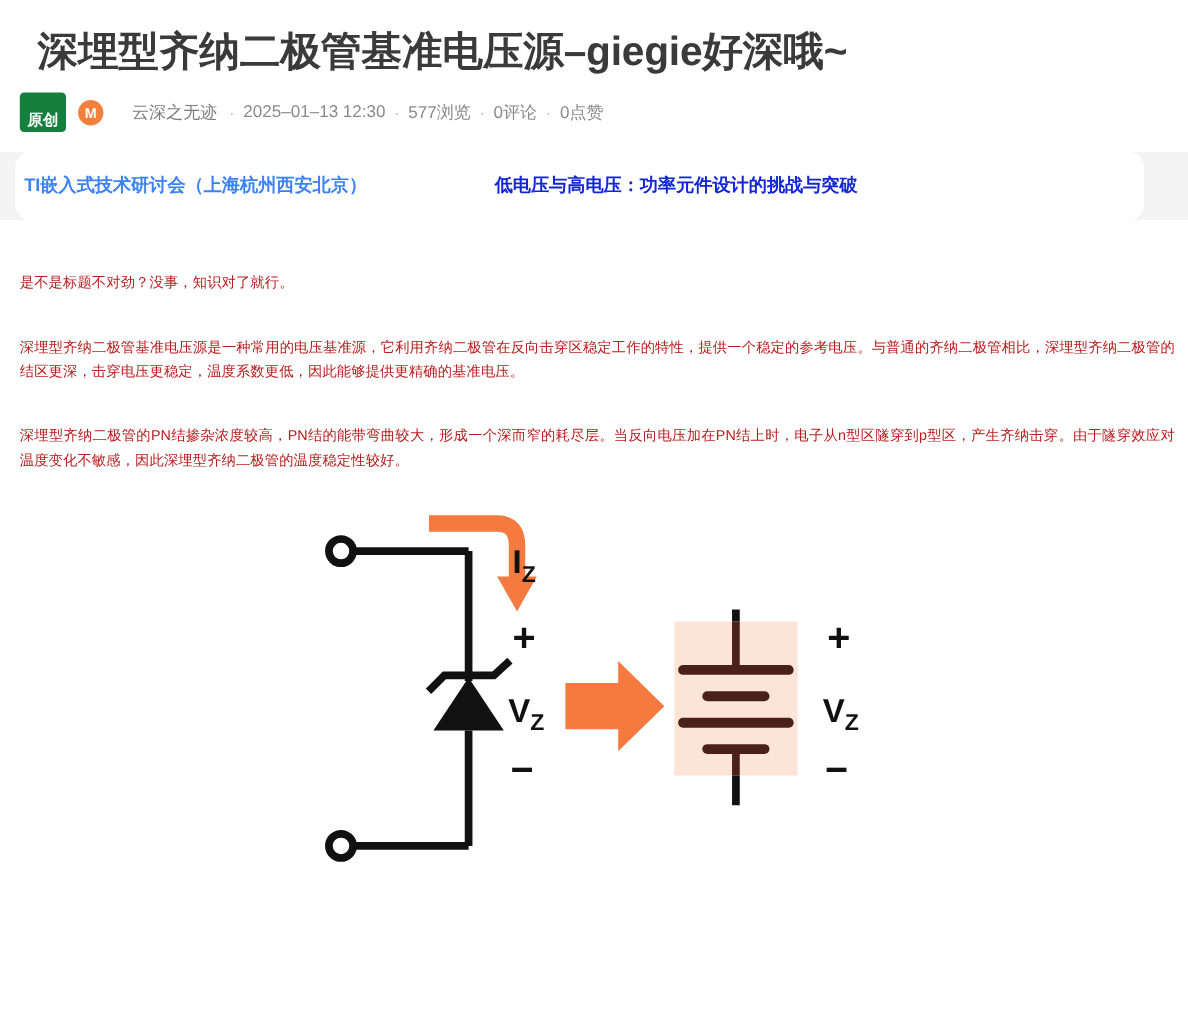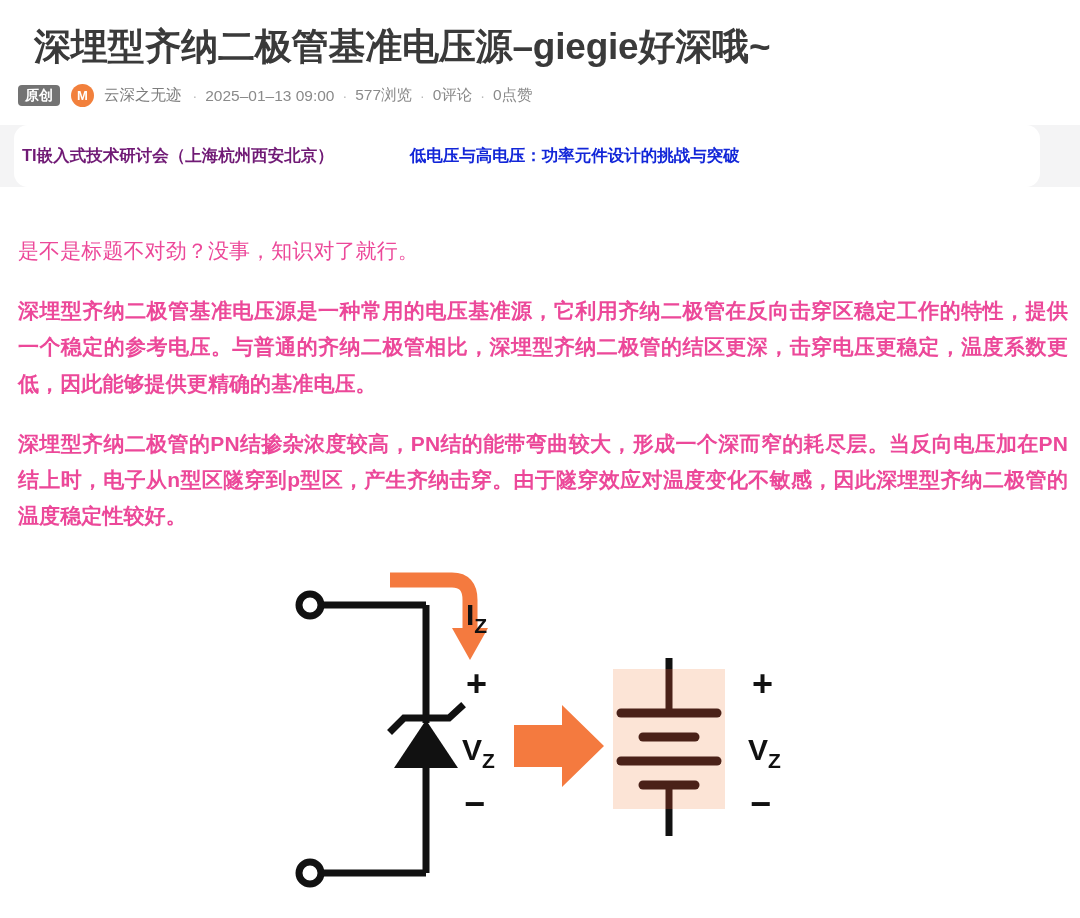--- a/index.html
+++ b/index.html
@@ -32,44 +32,44 @@
 
   
   .meta-row {
     display: flex;
     align-items: center;
     padding: 14px 0 0 18px;
     font-size: 15.5px;
     color: #8a8a8a;
   }
   .badge-original {
-    background: #737373;
+    background: #15803d;
     color: #ffffff;
     font-size: 14px;
     font-weight: bold;
     border-radius: 4px;
-    padding: 3px 7px 4px 7px;
+    padding: 18px 7px 4px 7px;
     line-height: 1;
     margin-right: 11px;
   }
   .avatar {
     width: 23px;
     height: 23px;
     border-radius: 50%;
     background: #f2803c;
     color: #fff;
     font-size: 13px;
     font-weight: bold;
     display: flex;
     align-items: center;
     justify-content: center;
     margin-right: 10px;
     flex: 0 0 auto;
   }
-  .meta-author { color: #7d7d7d; margin-right: 3px; }
+  .meta-author { color: #7d7d7d; margin-right: 3px; margin-left: 16px; }
   .meta-sep { color: #b9b9b9; margin: 0 8px; font-size: 14px; }
   .meta-item { color: #8a8a8a; }
 
   
   .ad-band {
     margin-top: 18px;
     background: #f4f4f5;
     padding: 0;
     height: 62px;
     position: relative;
@@ -84,37 +84,37 @@
     border-radius: 14px;
     display: flex;
     align-items: center;
   }
   .ad-link {
     font-size: 16.5px;
     font-weight: bold;
     text-decoration: none;
     white-space: nowrap;
   }
-  .ad-link-1 { color: #701a75; margin-left: 8px; }
-  .ad-link-2 { color: #1226d8; margin-left: 76px; }
+  .ad-link-1 { color: #3b82f6; margin-left: 8px; }
+  .ad-link-2 { color: #1226d8; margin-left: 116px; }
 
   
   .content {
     padding: 0 12px 0 18px;
   }
   p.para {
-    font-size: 21px;
+    font-size: 13px;
     line-height: 1.72;
-    color: #ec4899;
+    color: #b91c1c;
     margin: 0;
     text-align: justify;
     letter-spacing: 0.1px;
   }
   p.para.first { margin-top: 46px; }
-  p.para.next  { margin-top: 24px; font-weight: bold; }
+  p.para.next  { margin-top: 36px; }
 
   
   .figure {
     position: relative;
     width: 933px;
     height: 360px;
     margin-top: 34px;
   }
   .figure svg { display: block; }
 </style>
@@ -124,21 +124,21 @@
 <h1 class="article-title">深埋型齐纳二极管基准电压源–giegie好深哦~</h1>
 
 <div class="meta-row">
   <span class="badge-original">原创</span>
 
   <span class="avatar">M</span>
 
   <span class="meta-author">云深之无迹</span>
 
   <span class="meta-sep">·</span>
-  <span class="meta-item">2025–01–13 09:00</span>
+  <span class="meta-item">2025–01–13 12:30</span>
 
   <span class="meta-sep">·</span>
   <span class="meta-item">577浏览</span>
 
   <span class="meta-sep">·</span>
   <span class="meta-item">0评论</span>
 
   <span class="meta-sep">·</span>
   <span class="meta-item">0点赞</span>
 </div>

